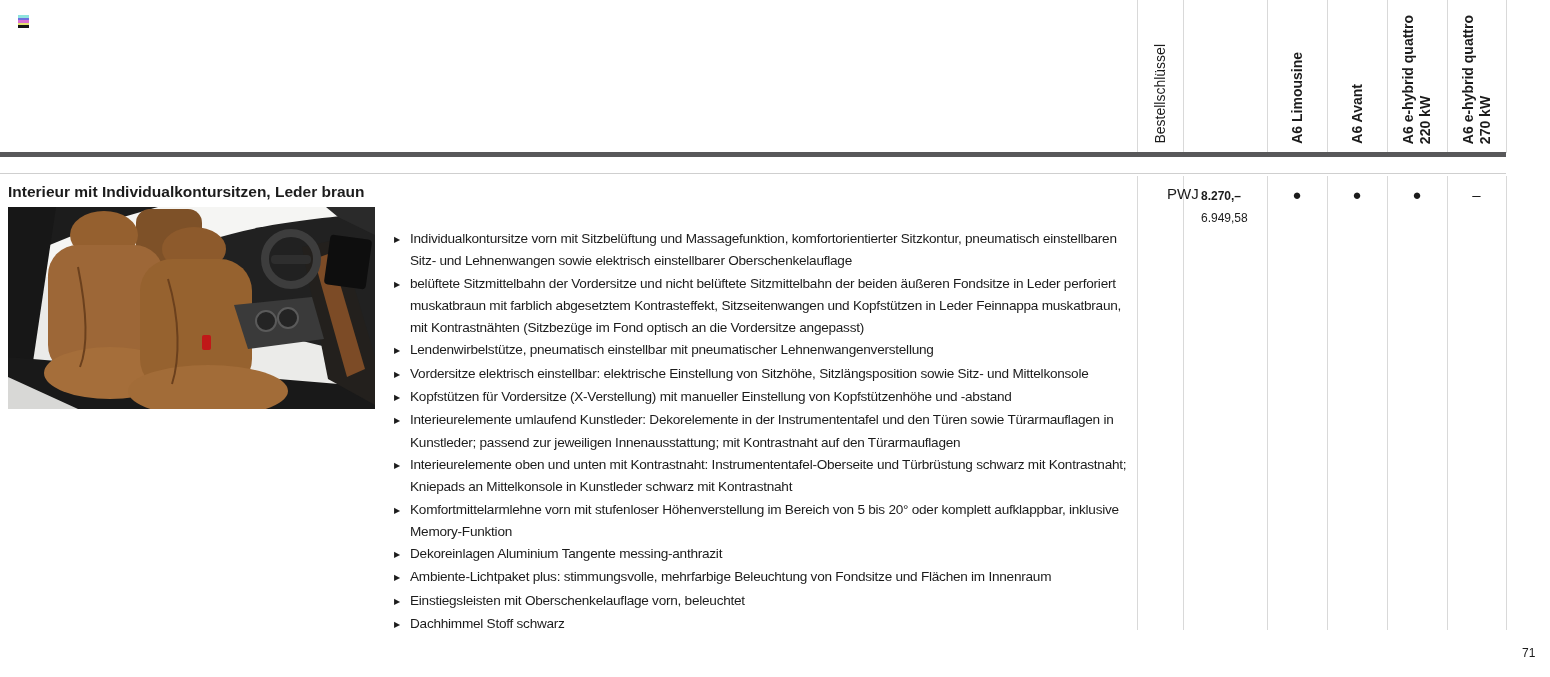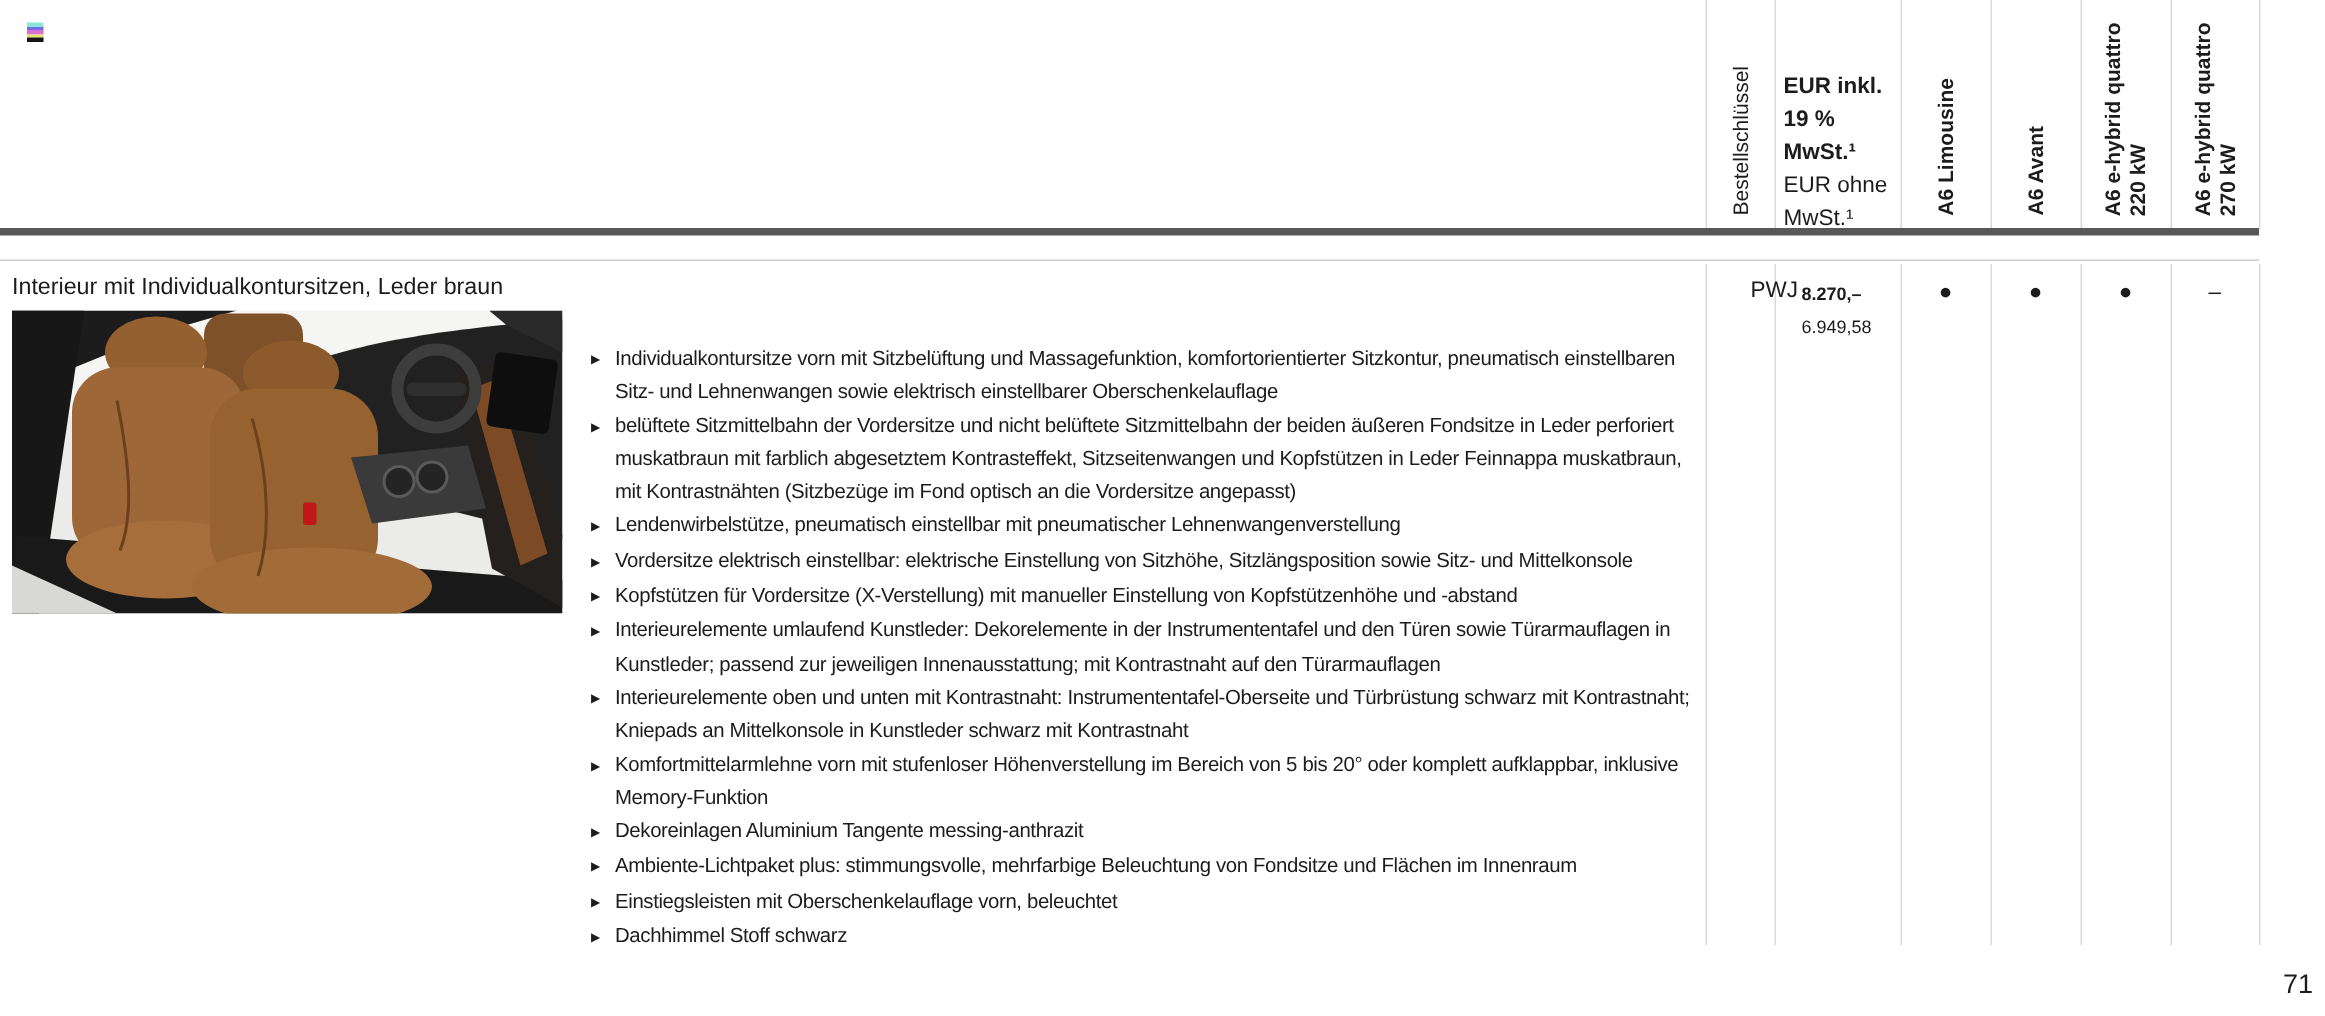--- a/index.html
+++ b/index.html
@@ -35,32 +35,32 @@
   
   .code-cell { position:absolute; left:1137px; top:185px; width:46px;
                text-align:center; font-size:15px;padding-left:30px; }
   .price-cell { position:absolute; left:1201px; top:185px; width:60px;
                 font-size:12px; line-height:22.4px; }
   .price-incl { font-weight:700; }
   .avail { position:absolute; top:184px; height:22px; text-align:center;
            font-size:15px; line-height:22px; }
 
   
-  .pkg-title { position:absolute; left:8px; top:183px; font-size:15.5px; font-weight:400; }
+  .pkg-title { position:absolute; left:8px; top:183px; font-size:15.5px; font-weight:700; }
   .figure { position:absolute; left:8px; top:207px; width:367px; height:202px; }
 
   .intro { position:absolute; left:394px; top:206px; width:737px;
            font-size:13.6px; letter-spacing:-0.25px; line-height:22.3px; }
   .bullets { position:absolute; left:394px; top:228px; width:737px; }
   .bullet { display:flex; font-size:13.6px; letter-spacing:-0.25px; line-height:22.3px; }
   .bullet .marker { flex:0 0 16px; font-size:8px; line-height:22.3px;
                     padding-top:1px; color:#1c1c1c; }
   .bullet .btext { flex:1; hyphens:manual; }
 
-  .page-num { position:absolute; left:1522px; top:646px; font-size:18px; }
+  .page-num { position:absolute; left:1522px; top:646px; font-size:12px; }
 </style>
 </head>
 <body>
 
 <div class="page">
 
   <div class="reg-mark">
     <div style="background:#8fe4de"></div>
     <div style="background:#6f6fde"></div>
     <div style="background:#d96fd2"></div>
@@ -83,26 +83,20 @@
   <div class="vline b" style="left:1387px"></div>
   <div class="vline b" style="left:1447px"></div>
   <div class="vline b" style="left:1506px"></div>
 
   <div class="thick-bar"></div>
   <div class="thin-line"></div>
 
   <div class="vcell regular" style="left:1137px;width:46px">
     <span>Bestellschlüssel</span>
   </div>
-  <div class="eurcell">
-    <div class="eur-bold">EUR inkl.
-19 % MwSt.¹</div>
-    <div class="eur-reg">EUR ohne
-MwSt.¹</div>
-  </div>
   <div class="vcell" style="left:1267px;width:60px">
     <span>A6 Limousine</span>
   </div>
   <div class="vcell" style="left:1327px;width:60px">
     <span>A6 Avant</span>
   </div>
   <div class="vcell" style="left:1387px;width:60px">
     <span>A6 e-hybrid quattro
 220 kW</span>
   </div>

